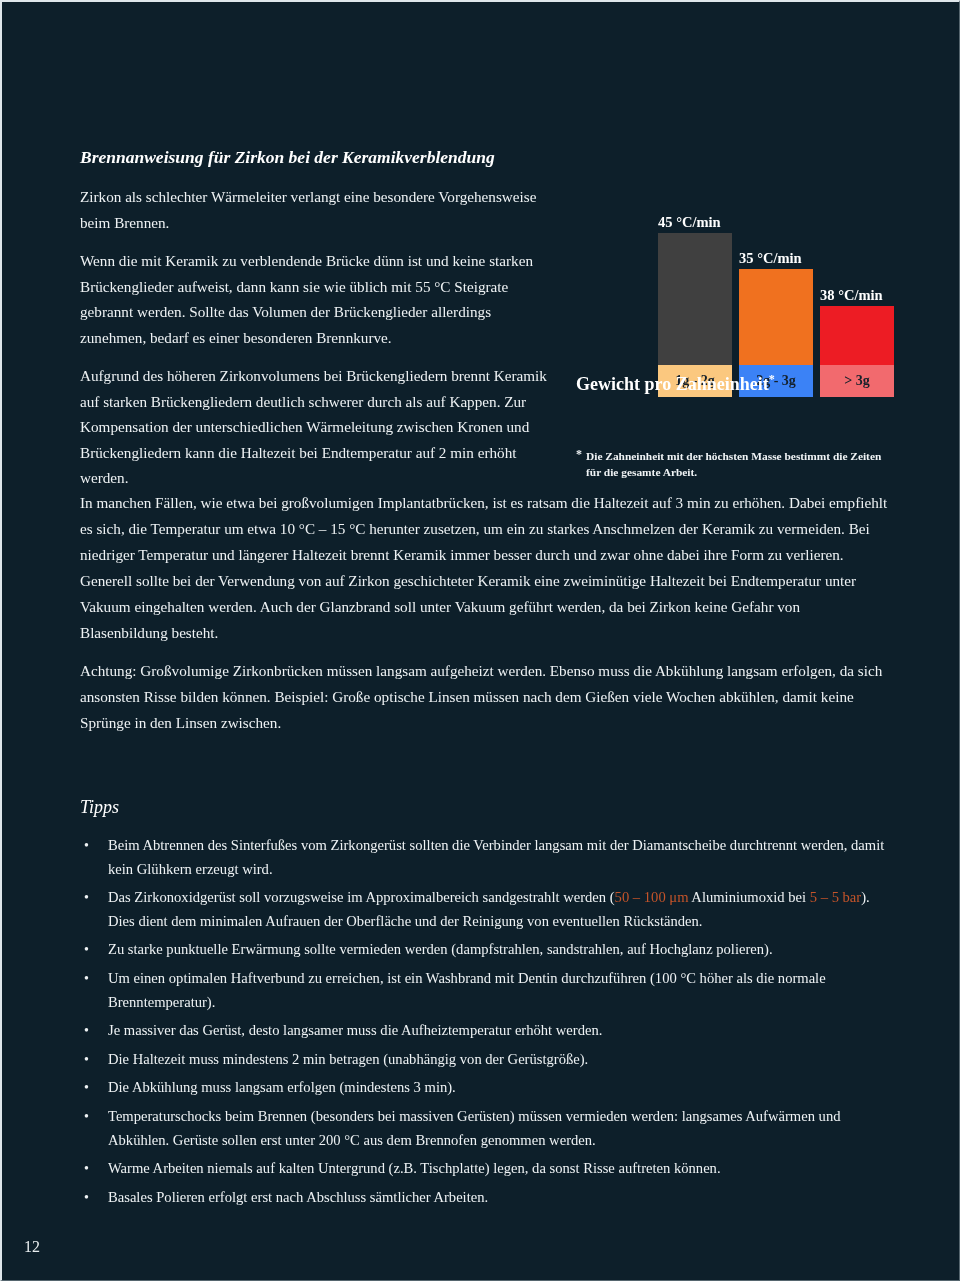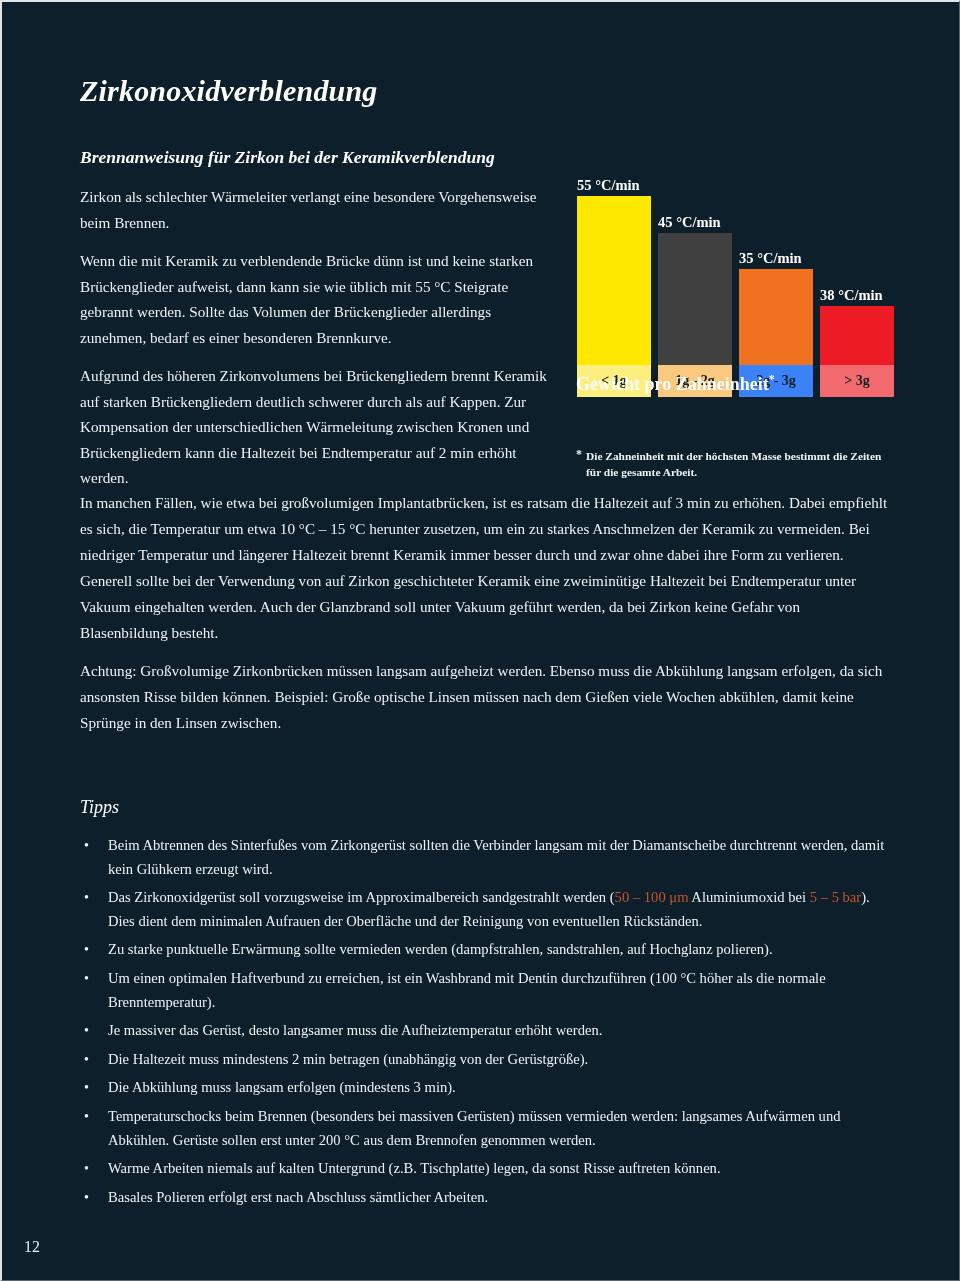--- a/index.html
+++ b/index.html
@@ -199,37 +199,30 @@
     font-size: 16px;
     color: #e8edef;
     margin-top: 8px;
   }
 </style>
 </head>
 <body>
 
 <div class="page">
 
-  <div class="doc-title">Zirkonoxidverblendung</div>
   <div class="sub-title">Brennanweisung für Zirkon bei der Keramikverblendung</div>
 
   <div class="col-left">
     <p>Zirkon als schlechter Wärmeleiter verlangt eine besondere Vorgehensweise beim Brennen.</p>
     <p>Wenn die mit Keramik zu verblendende Brücke dünn ist und keine starken Brückenglieder aufweist, dann kann sie wie üblich mit 55 °C Steigrate gebrannt werden. Sollte das Volumen der Brückenglieder allerdings zunehmen, bedarf es einer besonderen Brennkurve.</p>
     <p>Aufgrund des höheren Zirkonvolumens bei Brückengliedern brennt Keramik auf starken Brückengliedern deutlich schwerer durch als auf Kappen. Zur Kompensation der unterschiedlichen Wärmeleitung zwischen Kronen und Brückengliedern kann die Haltezeit bei Endtemperatur auf 2 min erhöht werden.</p>
   </div>
 
   <div class="chart">
     <div class="bars" id="bars-host">
-        <div class="bar-col" style="left: 5px; height: 201px;">
-          <div class="bar-label">55 °C/min</div>
-          <div class="bar-rect" style="background: rgb(255, 232, 0);">
-            <div class="bar-cat" style="background: rgb(253, 238, 128);">&lt; 1g</div>
-          </div>
-        </div>
         <div class="bar-col" style="left: 86px; height: 164px;">
           <div class="bar-label">45 °C/min</div>
           <div class="bar-rect" style="background: #404040;">
             <div class="bar-cat" style="background: rgb(251, 200, 127);">1g - 2g</div>
           </div>
         </div>
         <div class="bar-col" style="left: 167px; height: 128px; text-align: center;">
           <div class="bar-label">35 °C/min</div>
           <div class="bar-rect" style="background: rgb(240, 113, 31);">
             <div class="bar-cat" style="background: #3b82f6;">2g - 3g</div>

